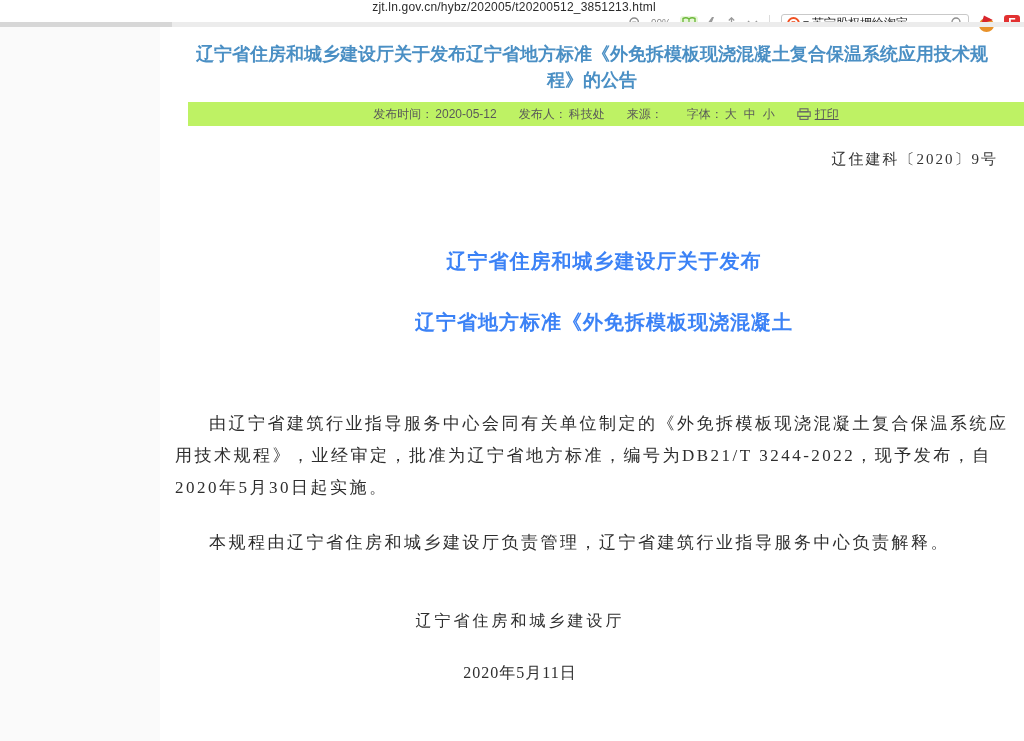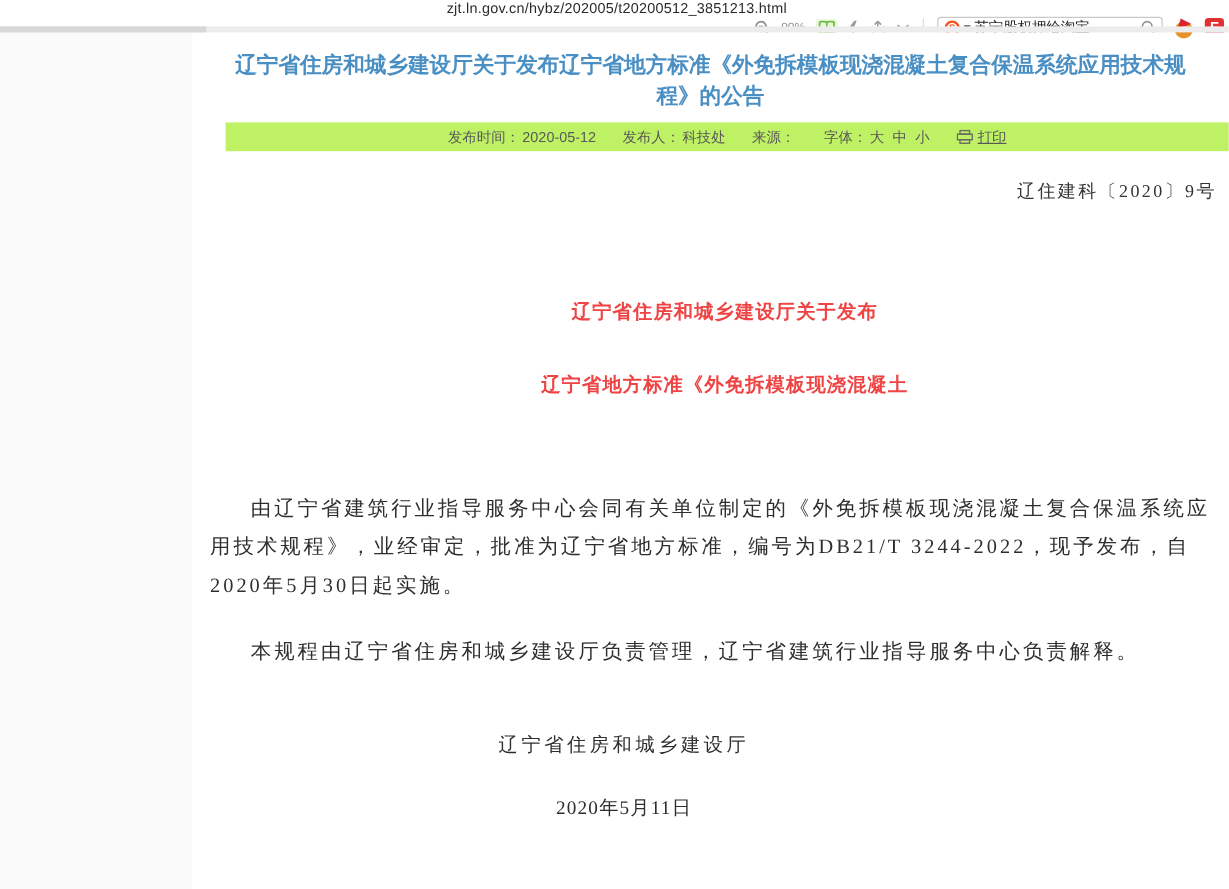--- a/index.html
+++ b/index.html
@@ -46,26 +46,26 @@
                 color:#4a8fc4; font-size:18px; font-weight:bold; line-height:26px; }
 
   .meta-bar { margin:9px 0 0 28px; height:24px; background:#bef264;
               display:flex; align-items:center; justify-content:center; gap:22px;
               font-size:12px; color:#595959; }
   .meta-item { display:flex; align-items:center; gap:2px; white-space:nowrap; }
   .font-links { display:flex; gap:7px; }
   .font-links span, .print-btn { cursor:pointer; }
   .print-btn { display:flex; align-items:center; gap:4px;text-decoration:underline; }
 
-  .doc-number { margin-top:24px; padding-right:10px; text-align:right;
+  .doc-number { margin-top:24px; padding-right:26px; text-align:right;
                 font-family:"Liberation Serif", serif; font-size:15px; color:#333;
                 letter-spacing:2px; }
 
   .article-heading { margin-top:80px; padding-left:24px; margin-bottom:74px; }
-  .article-heading .h-line { text-align:center; font-size:16px; font-weight:bold; color:#ef4444;
+  .article-heading .h-line { text-align:center; font-size:20px; font-weight:bold; color:#3b82f6;
                              letter-spacing:1px; line-height:24px; margin-bottom:37px; }
   .article-heading .h-line:last-child { margin-bottom:0; }
 
   .body-text { padding:0 14px 0 15px; }
   .body-text p { font-family:"Liberation Serif", serif; font-size:17px; color:#2e2e2e;
                  line-height:32px; letter-spacing:2.5px; text-indent:2em; margin-bottom:23px; }
 
   .signature-block { width:720px; margin-top:52px; text-align:center;
                      font-family:"Liberation Serif", serif; color:#2e2e2e; }
   .signature { font-size:16px; letter-spacing:3px; }

